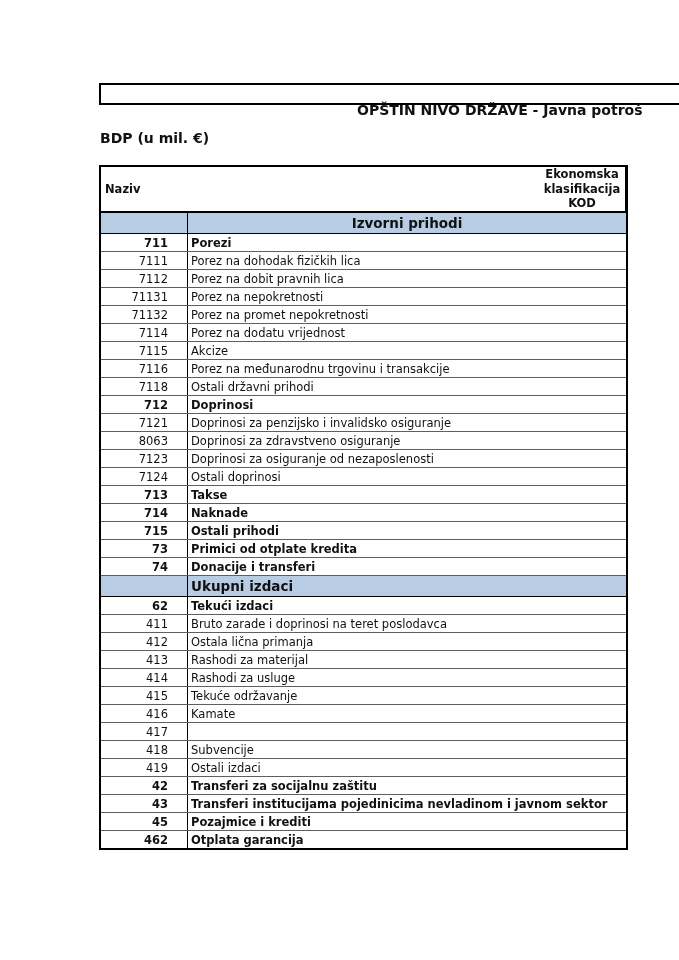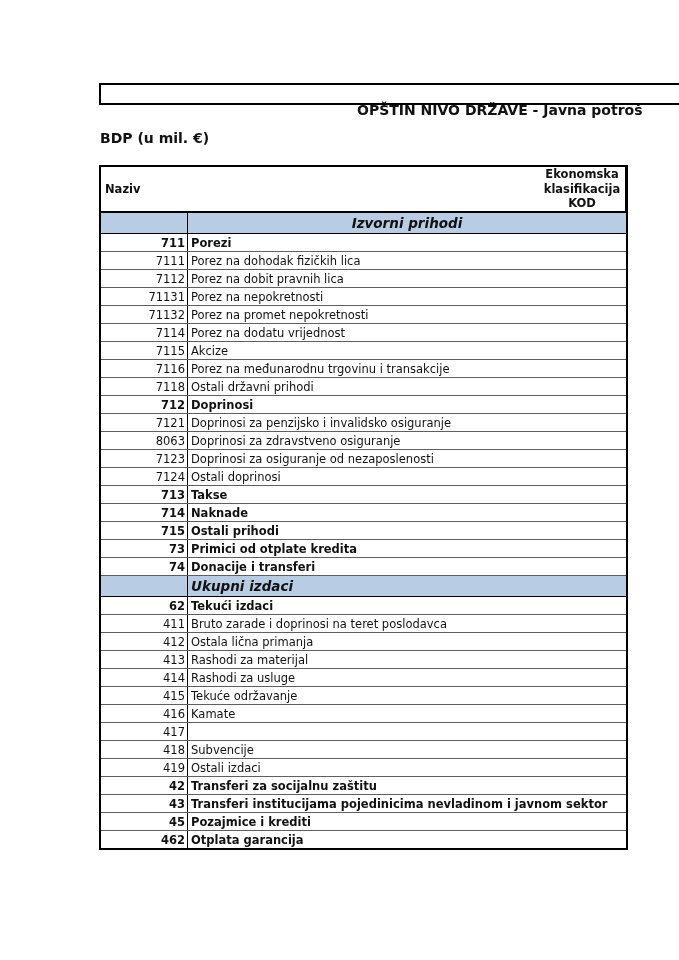--- a/index.html
+++ b/index.html
@@ -47,30 +47,30 @@
   .section-row {
     height: 21px;
     background: var(--section-bg, #b8cce4);
     border-top: 1px solid #000;
   }
   .section-row + div { border-top-color: #000 !important; }
 
   .cell { overflow: hidden; white-space: nowrap; }
   .cell.code {
     width: 87px; border-right: 1px solid #000;
-    text-align: right; padding-right: 2px;
+    text-align: right; padding-right: 19px;
     display: flex; align-items: center; justify-content: flex-end;
   }
   .cell.name {
     flex: 1; padding-left: 3px;
     display: flex; align-items: center;
   }
 
   .section-label {
-    font-weight: bold; font-style: italic; font-size: 13.5px;
+    font-weight: bold; font-size: 13.5px;
   }
   .section-label.center { justify-content: center; padding-left: 0; }
   .section-label.left { justify-content: flex-start; }
 </style>
 </head>
 <body>
 
 <div class="page">
 
   <div class="title-box">

